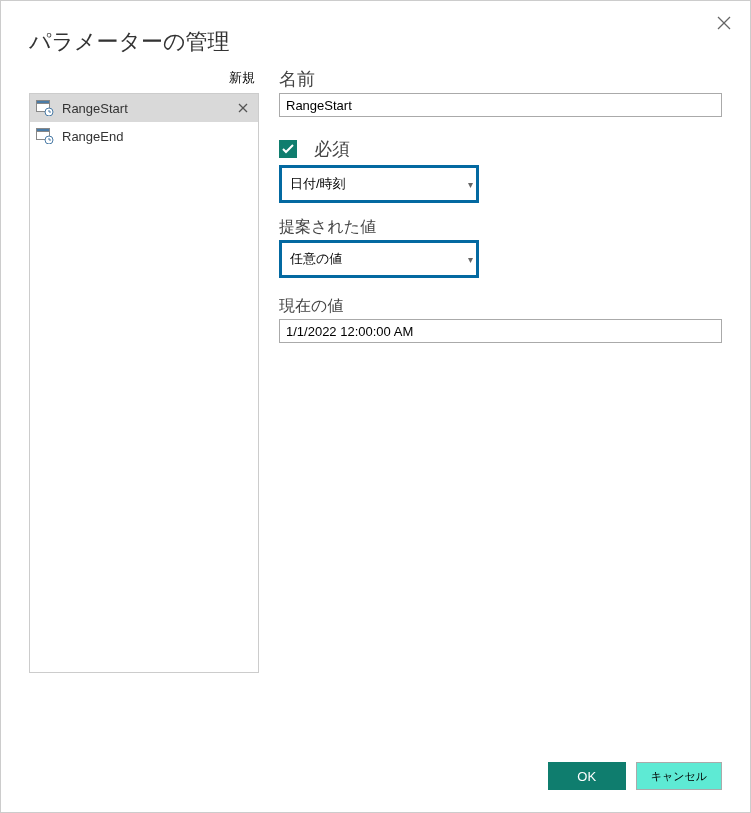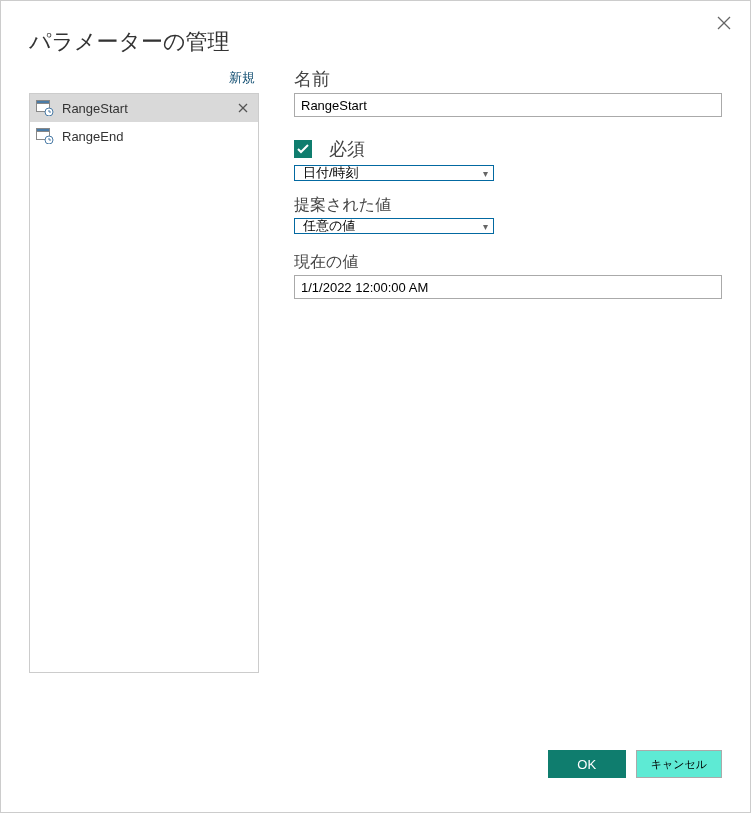--- a/index.html
+++ b/index.html
@@ -40,21 +40,21 @@
       display: flex;
       gap: 20px;
       margin-top: 4px;
     }
     .left-col {
       width: 230px;
       flex-shrink: 0;
     }
     .new-link {
       text-align: right;
-      color: #0c4a6e;
+      color: #000000;
       font-size: 13px;
       padding: 2px 4px 6px 0;
       cursor: pointer;
     }
     .param-list {
       border: 1px solid #ccc;
       height: 580px;
       background: #fff;
     }
     .param-item {
@@ -81,21 +81,20 @@
     }
     .param-delete {
       font-size: 14px;
       color: #666;
       padding: 0 4px;
       cursor: pointer;
     }
     .right-col {
       flex: 1;
       padding-top: 0px;
-      margin-left: 15px;
     }
     .field-label {
       font-size: 18px;
       color: #444;
       margin-bottom: 2px;
       font-weight: 400;
     }
     .field-label-sm {
       font-size: 14px;
       color: #444;
@@ -144,41 +143,41 @@
     .checkbox-label {
       font-size: 18px;
       color: #444;
     }
     .select-wrap {
       position: relative;
       width: 200px;
     }
     .select-input {
       width: 100%;
-      border: 1px solid #0369a1;
+      border: 3px solid #0369a1;
       padding: 3px 24px 3px 8px;
       font-size: 13px;
-      height: 16px;
+      height: 38px;
       background: #fff;
       cursor: pointer;
       display: flex;
       align-items: center;
     }
     .select-arrow {
       position: absolute;
       right: 6px;
       top: 50%;
       transform: translateY(-50%);
       font-size: 10px;
       color: #666;
       pointer-events: none;
     }
     .buttons {
       position: absolute;
-      bottom: 34px;
+      bottom: 22px;
       right: 28px;
       display: flex;
       gap: 10px;
     }
     .btn {
       min-width: 78px;
       height: 28px;
       font-size: 13px;
       border: 1px solid #aaa;
       background: #5eead4;

